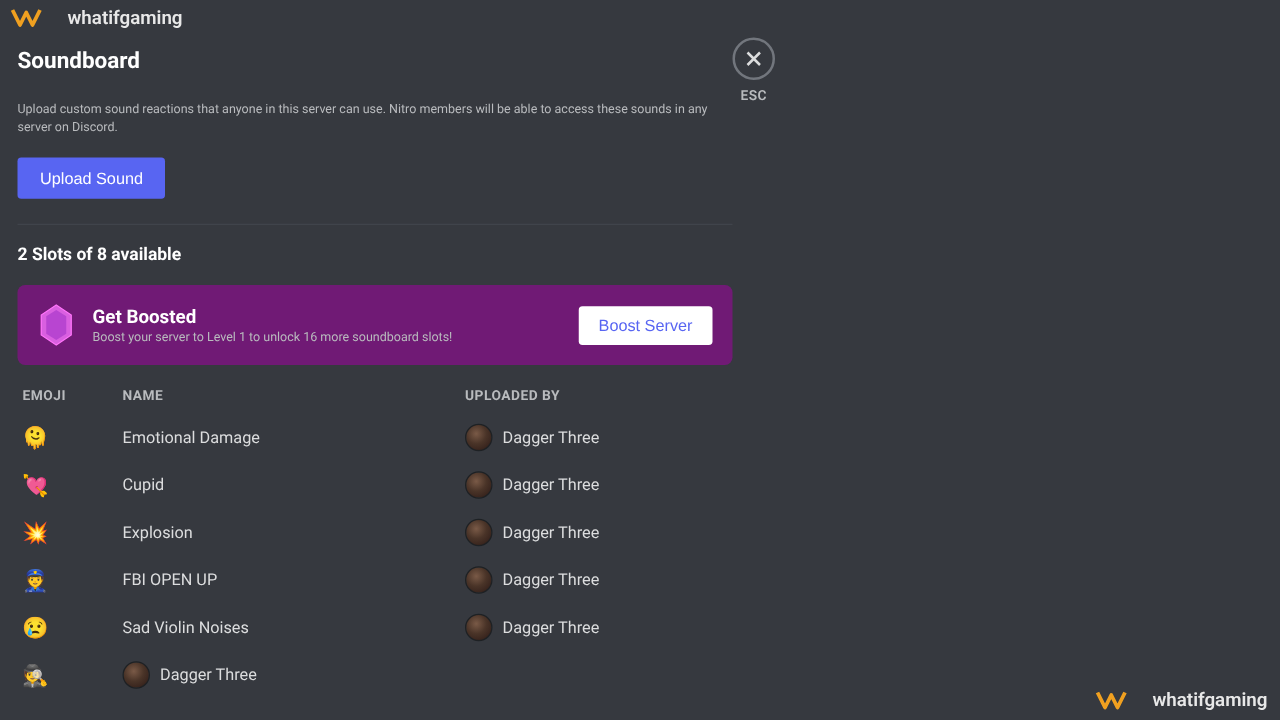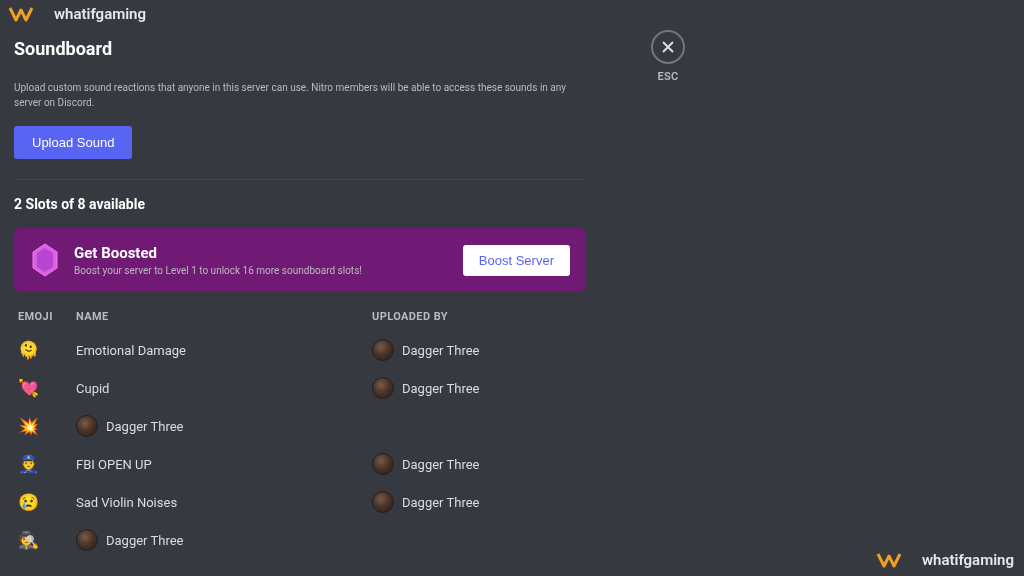--- a/index.html
+++ b/index.html
@@ -33,21 +33,21 @@
 .wm-logo svg { width: 100%; height: 100%; }
 
 .content {
   padding: 20px 14px 0 14px;
   width: 600px;
 }
 
 .close-area {
   position: absolute;
   top: 30px;
-  left: 651px;
+  left: 586px;
   display: flex;
   flex-direction: column;
   align-items: center;
   gap: 6px;
 }
 .close-circle {
   width: 34px; height: 34px;
   border: 2px solid #72767d;
   border-radius: 50%;
   display: flex;
@@ -138,21 +138,21 @@
 }
 
 .table-header {
   display: flex;
   font-size: 11px;
   font-weight: 700;
   color: #b9bbbe;
   letter-spacing: 0.4px;
   padding: 0 4px 8px 4px;
 }
-.col-emoji { width: 58px; }
+.col-emoji { width: 80px; }
 .col-name { flex: 1; }
 .col-uploader { width: 210px; }
 
 .sound-row {
   display: flex;
   align-items: center;
   padding: 8px 4px;
   font-size: 13px;
   color: #dcddde;
 }
@@ -242,20 +242,21 @@
       <div class="sound-row">
         <div class="col-emoji">💘</div>
         <div class="col-name">Cupid</div>
         <div class="col-uploader uploader-cell">
           <div class="avatar"></div>
           <span>Dagger Three</span>
         </div>
       </div>
       <div class="sound-row">
         <div class="col-emoji">💥</div>
+        <div class="col-name">Explosion</div>
         <div class="col-uploader uploader-cell">
           <div class="avatar"></div>
           <span>Dagger Three</span>
         </div>
       </div>
       <div class="sound-row">
         <div class="col-emoji">👮</div>
         <div class="col-name">FBI OPEN UP</div>
         <div class="col-uploader uploader-cell">
           <div class="avatar"></div>

